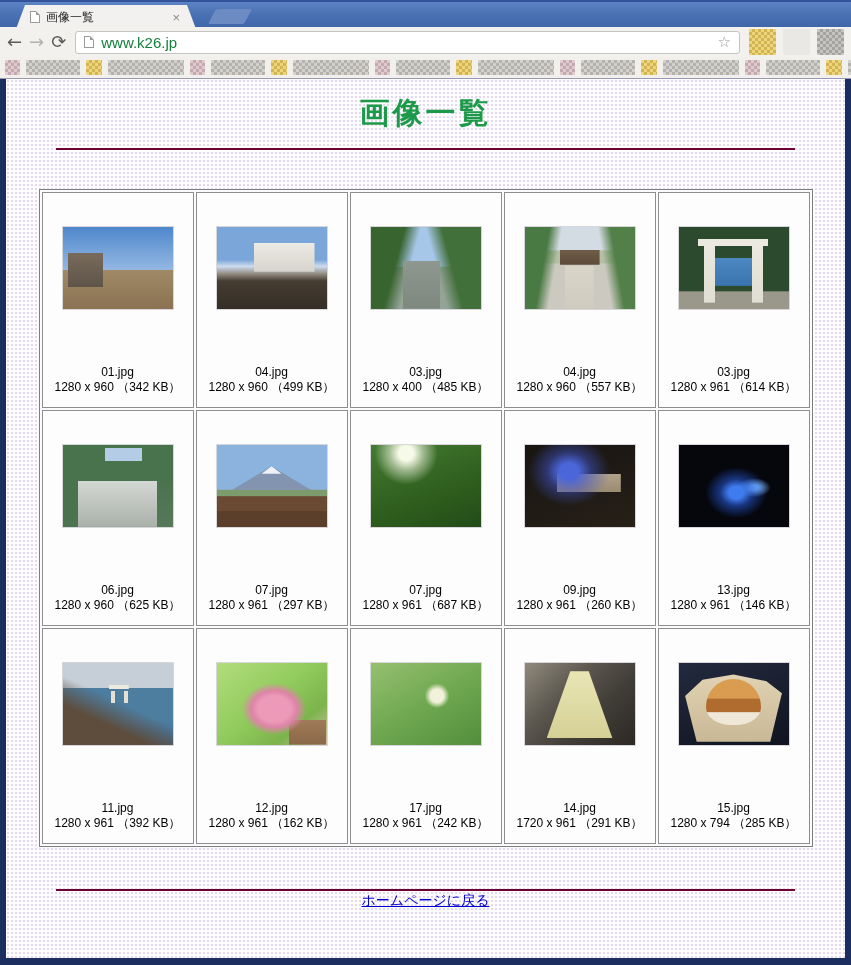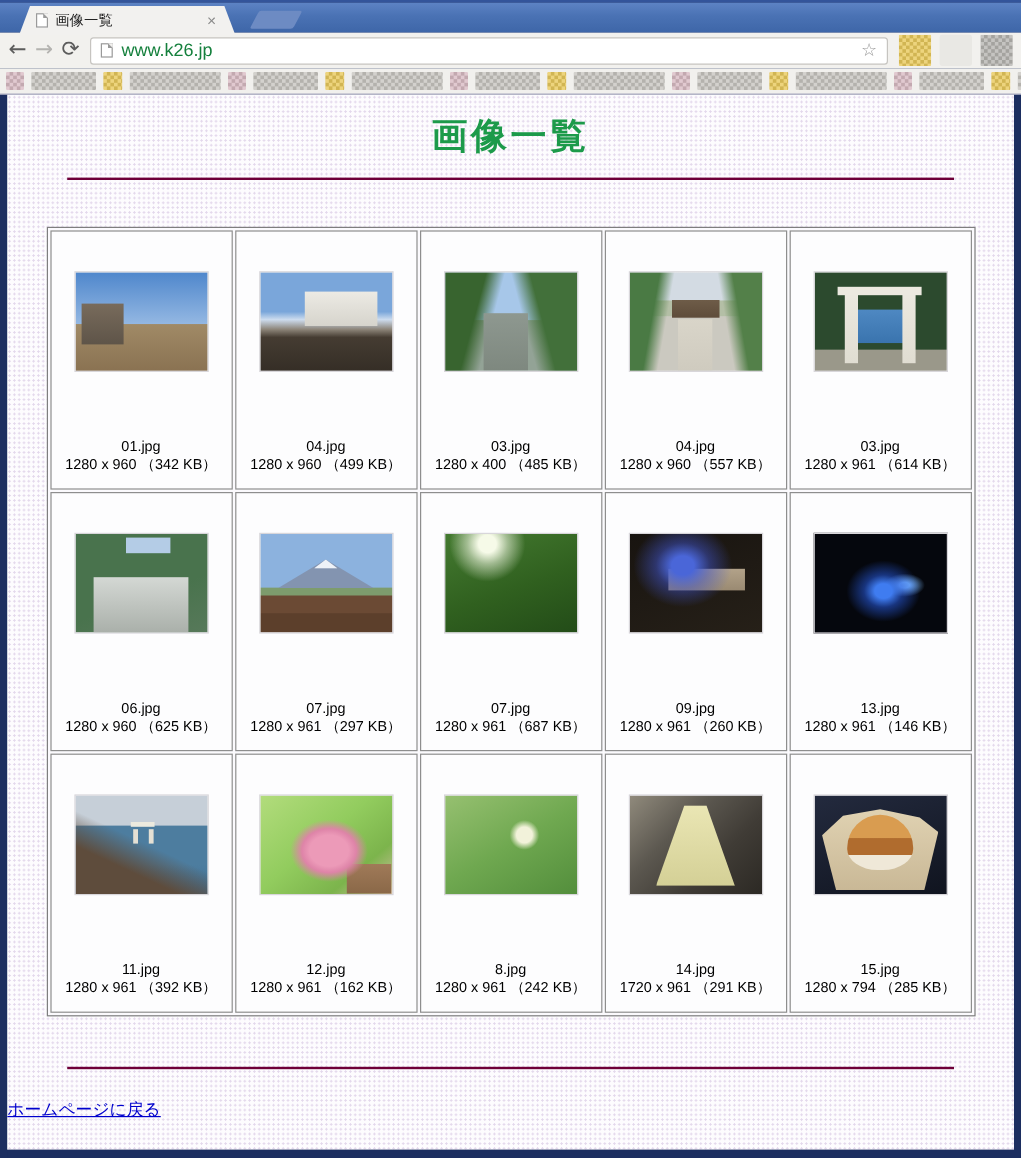--- a/index.html
+++ b/index.html
@@ -91,21 +91,21 @@
     width: 152px; height: 216px;
     border: 1px solid #8e8e8e; background:#fdfdfe;
     vertical-align: top; padding: 0;
   }
   .cell-inner { display:flex; flex-direction:column; align-items:center; height:100%; }
   .thumb-link { display:block; margin-top: 33px; text-decoration:none; }
   .thumb { width:112px; height:84px; position:relative; overflow:hidden; display:block; border:1px solid #d8d6da; }
   .caption { margin-top:auto; margin-bottom:12px; text-align:center; font-size:12px; line-height:15px; color:#000; }
 
   .rule-bottom { margin-top: 42px; }
-  .footer { text-align:left; margin-top: 25px; }
+  .footer { text-align:center; }
   .footer a { color:#0000cd; font-size:14px; text-decoration:underline; }
 
   
   .s01{background:
     linear-gradient(180deg,#786b5c,#5e5448) no-repeat 8% 55%/32% 42%,
     linear-gradient(180deg,#4f87cc 0%,#93b7e2 52%,#a08a66 53%,#8a7252 100%);}
   .s02{background:
     linear-gradient(#eceae4,#d6d4cc) no-repeat 75% 30%/55% 35%,
     linear-gradient(180deg,#7aa6da 0 40%,#cddcee 48%,#8c8478 58%,#453c32 66%,#352e26 100%);}
   .s03{background:
@@ -360,21 +360,21 @@
                   <div>1280 x 961 （162 KB）</div>
                 </div>
               </div>
             </td>
             <td class="cell">
               <div class="cell-inner">
                 <a href="#" class="thumb-link">
                   <span class="thumb s13"></span>
                 </a>
                 <div class="caption">
-                  <div>8.jpg</div>
+                  <div>17.jpg</div>
                   <div>1280 x 961 （242 KB）</div>
                 </div>
               </div>
             </td>
             <td class="cell">
               <div class="cell-inner">
                 <a href="#" class="thumb-link">
                   <span class="thumb s14"></span>
                 </a>
                 <div class="caption">

